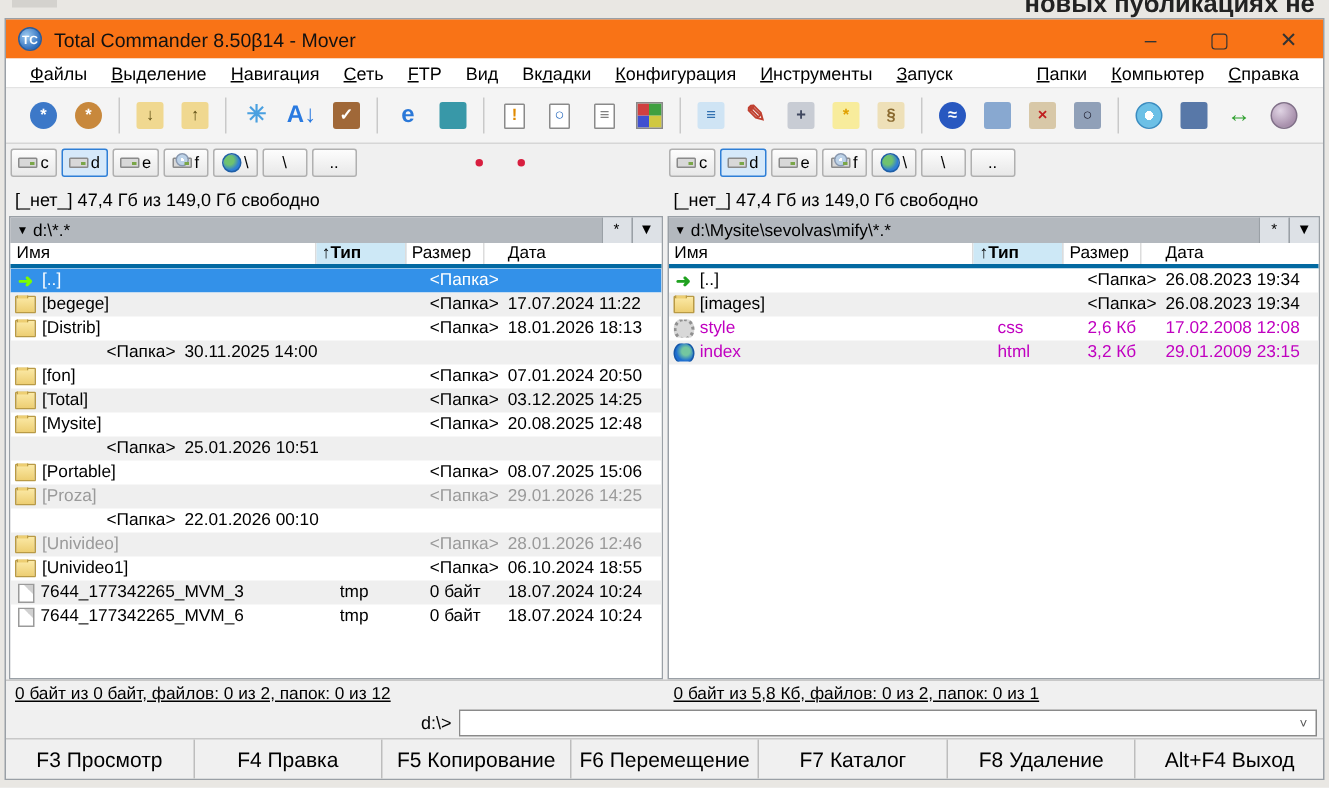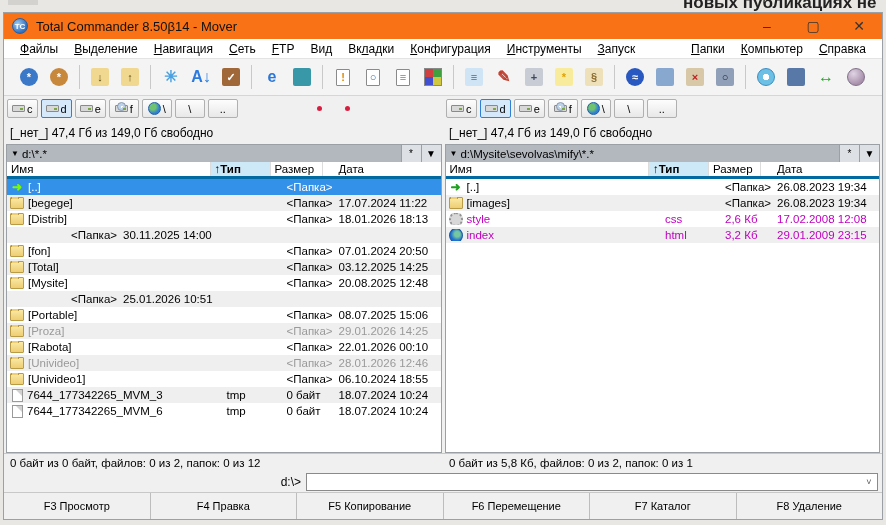--- a/index.html
+++ b/index.html
@@ -83,33 +83,33 @@
   .fi.up { display:flex; align-items:center; justify-content:center; color:#1fa11f; font-weight:bold; font-size:12px; }
   .frow.sel .fi.up { color:#7CFC00; }
   .fi.file { width:11px; height:13px; background:#fff; border:1px solid #9a9a9a; margin-left:2px; }
   .fi.file::before { content:""; position:absolute; top:0; right:0; border:3px solid #d0d0d0; border-bottom-color:transparent; border-left-color:transparent; }
   .fi.gear { display:flex; align-items:center; justify-content:center; }
   .fi.gear::before { content:""; width:11px; height:11px; border-radius:50%; background:#d8d8d8; border:2px dotted #909090; }
   .fi.browser { display:flex; align-items:center; justify-content:center; }
   .fi.browser::before { content:""; width:13px; height:13px; border-radius:50%; background:radial-gradient(circle at 60% 40%, #74c7a0 0 25%, #1f6fd0 60%); border:1px solid #1658a8; }
 
   
-  .status-row { height:18px; display:flex; flex:0 0 auto; border-top:1px solid #c8c8c8; }
+  .status-row { height:18px; display:flex; flex:0 0 auto; border-top:1px solid #c8c8c8;text-decoration:underline; }
   .status-half { width:50%; display:flex; align-items:center; padding-left:6px; font-size:11.5px; }
 
   
   .cmd-row { height:21px; display:flex; align-items:center; flex:0 0 auto; padding:1px 4px; }
   .cmd-label { width:298px; text-align:right; padding-right:5px; font-size:12px; }
   .cmd-box { flex:1; height:18px; background:#fff; border:1px solid #8a8a8a; display:flex; align-items:center; }
   .cmd-input { flex:1; border:none; outline:none; height:100%; font-family:"Liberation Sans",sans-serif; font-size:12px; padding:0 3px; }
   .cmd-drop { width:16px; text-align:center; color:#555; font-size:9px; }
 
   
   .fkeys { height:27px; display:flex; flex:0 0 auto; border-top:1px solid #c8c8c8; background:#f0f0f0; }
-  .fkey { flex:1; display:flex; align-items:center; justify-content:center; font-size:11px; border-right:1px solid #bdbdbd; }
+  .fkey { flex:1; display:flex; align-items:center; justify-content:center; font-size:14px; border-right:1px solid #bdbdbd; }
   .fkey:last-child { border-right:none; }
 </style>
 </head>
 <body>
 
 <div class="bg-tab"></div>
 <div class="bg-text">новых публикациях не</div>
 
 <div class="tc-window">
 
@@ -391,24 +391,20 @@
           <div class="frow odd dim">
             <div class="fcell name">
               <div class="fi folder"></div>
               <span>[Proza]</span>
             </div>
             <div class="fcell type"></div>
             <div class="fcell size">&lt;Папка&gt;</div>
             <div class="fcell date">29.01.2026 14:25</div>
           </div>
           <div class="frow">
-            <div class="fcell name">
-              <div class="fi folder"></div>
-              <span>[Rabota]</span>
-            </div>
             <div class="fcell type"></div>
             <div class="fcell size">&lt;Папка&gt;</div>
             <div class="fcell date">22.01.2026 00:10</div>
           </div>
           <div class="frow odd dim">
             <div class="fcell name">
               <div class="fi folder"></div>
               <span>[Univideo]</span>
             </div>
             <div class="fcell type"></div>
@@ -513,15 +509,16 @@
     </div>
   </div>
 
   <div class="fkeys" id="fkeys">
       <div class="fkey">F3 Просмотр</div>
       <div class="fkey">F4 Правка</div>
       <div class="fkey">F5 Копирование</div>
       <div class="fkey">F6 Перемещение</div>
       <div class="fkey">F7 Каталог</div>
       <div class="fkey">F8 Удаление</div>
+      <div class="fkey">Alt+F4 Выход</div>
     </div>
 
 </div>
 
 </body></html>

